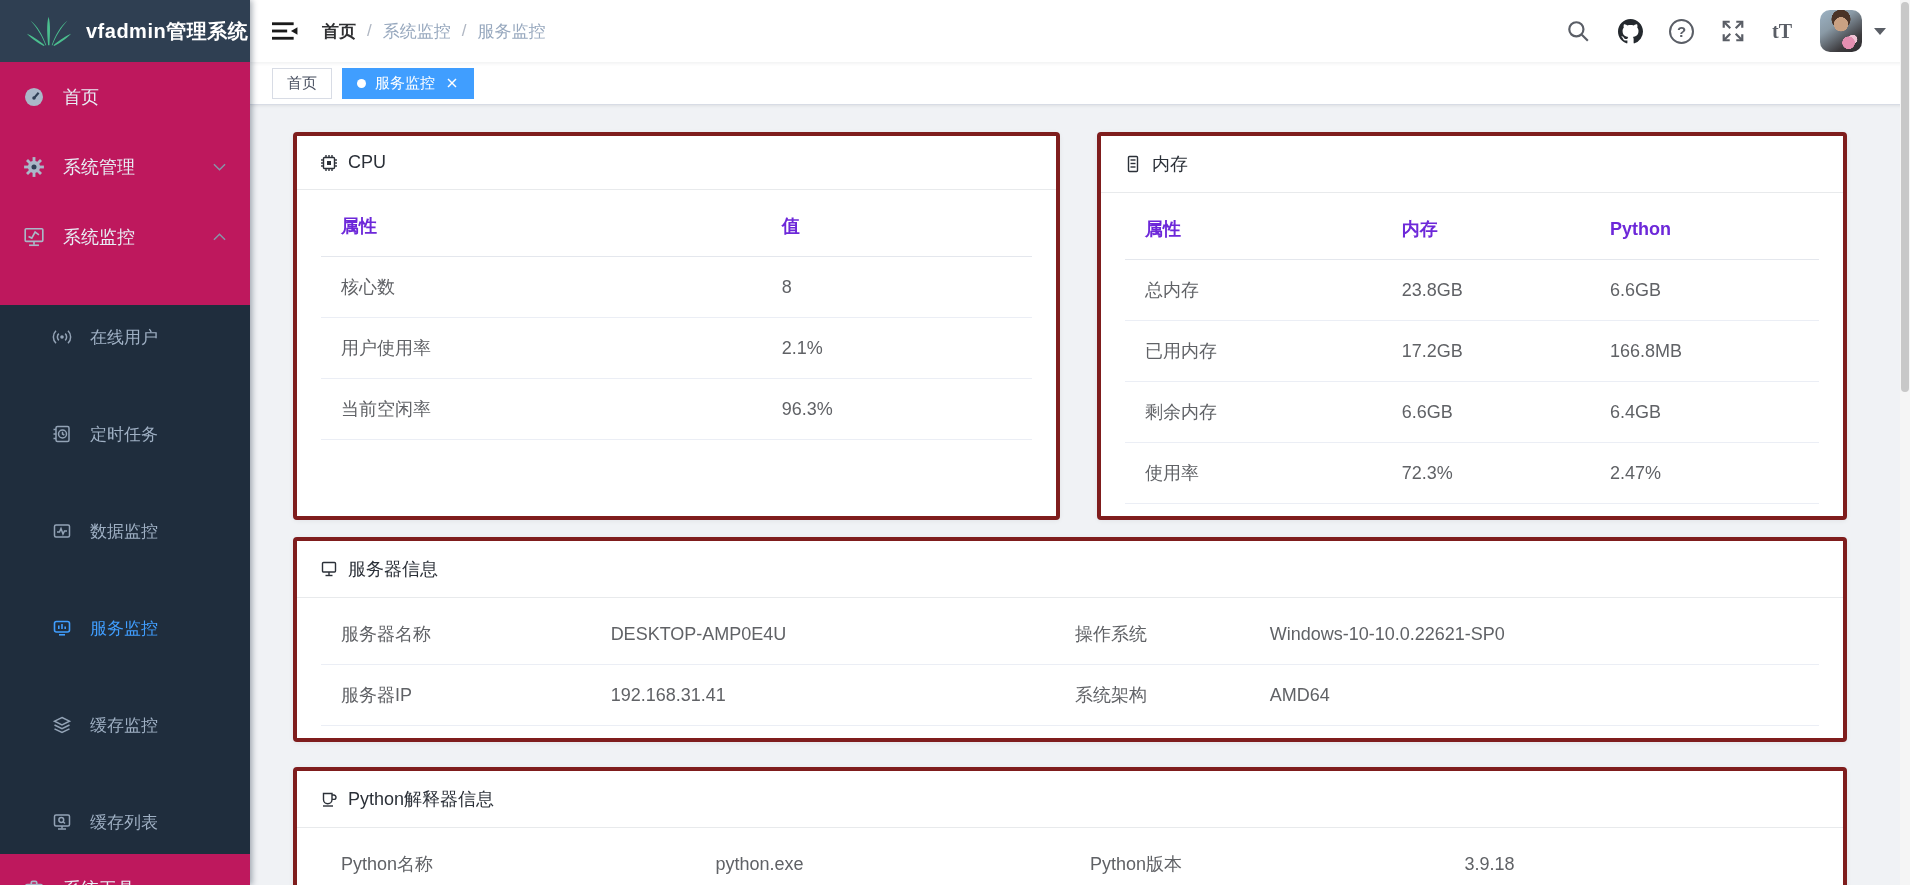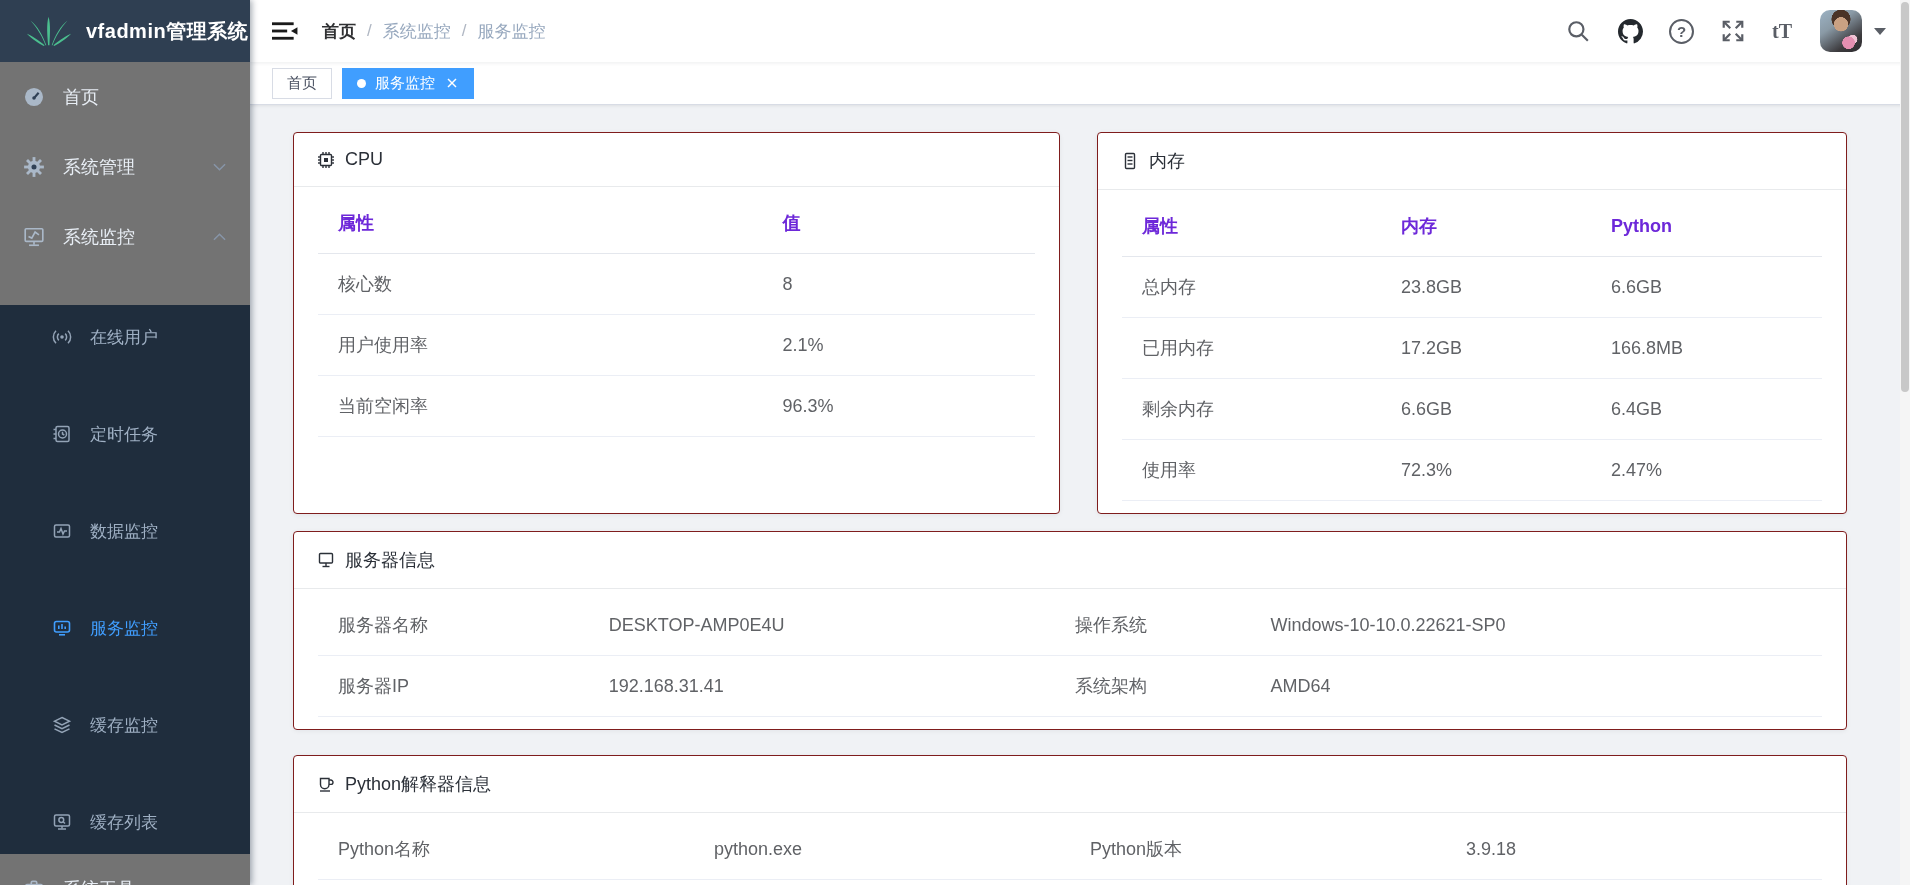--- a/index.html
+++ b/index.html
@@ -4,21 +4,21 @@
 <style>
   * { box-sizing: border-box; margin: 0; padding: 0; }
   html,body { width:1910px; height:885px; overflow:hidden; }
   body {
     font-family: "Liberation Sans", "DejaVu Sans", sans-serif;
     background:#f0f2f5; color:#303133;
   }
   .app { display:flex; width:1910px; height:885px; position:relative; }
 
   
-  .sidebar { width:250px; height:885px; background:#737373; flex:0 0 250px;
+  .sidebar { width:250px; height:885px; background:#be185d; flex:0 0 250px;
              box-shadow:2px 0 6px rgba(0,21,41,.35); z-index:5; }
   .logo { height:62px; display:flex; align-items:center; padding-left:26px; background:#2f3f52; }
   .logo svg { width:46px; height:32px; }
   .logo-title { color:#ffffff; font-size:20px; font-weight:bold; margin-left:14px; letter-spacing:.5px; }
 
   .menu-item { height:70px; display:flex; align-items:center; padding:0 24px 0 23px;
                color:#e8eef5; font-size:18px; cursor:pointer; position:relative; }
   .menu-item .mi-icon { width:22px; height:22px; margin-right:18px; display:inline-flex; color:#aab8c8; flex:0 0 22px; }
   .menu-item .chevron { margin-left:auto; color:#8795a8; display:inline-flex; }
 
@@ -65,21 +65,21 @@
          border:1px solid #d8dce5; background:#fff; color:#495060; margin-right:10px; cursor:pointer; }
   .tag.active { background:#409EFF; border-color:#409EFF; color:#ffffff; }
   .tag .dot { width:9px; height:9px; border-radius:50%; background:#ffffff; margin-right:9px; }
   .tag .tag-close { display:inline-flex; margin-left:9px; width:15px; height:15px; border-radius:50%;
                     align-items:center; justify-content:center; }
   .tag .tag-close svg { width:10px; height:10px; }
 
   
   .content { flex:1; overflow:hidden; padding:27px 63px 0 43px; }
   .row { display:flex; gap:37px; margin-bottom:17px; }
-  .card { background:#ffffff; border:1px solid #7f1d1d; border-radius:4px;
+  .card { background:#ffffff; border:4px solid #7f1d1d; border-radius:4px;
           box-shadow:0 1px 5px rgba(0,21,41,.06); }
   .card-cpu { width:767px; flex:0 0 767px; }
   .card-memory { flex:1; }
   .card-wide { margin-bottom:25px; }
   .card-header { padding:16px 22px; border-bottom:1px solid #e8eaec; display:flex; align-items:center;
                  font-size:18px; color:#2b3038; }
   .card-header .ch-icon { width:20px; height:20px; display:inline-flex; margin-right:9px; color:#2b3038; }
   .card-body { padding:6px 24px 12px 24px; }
   table { width:100%; border-collapse:collapse; font-size:18px; }
   th { text-align:left; color:#6d28d9; font-weight:bold; padding:18px 20px; border-bottom:1px solid #e4e7ed; }

